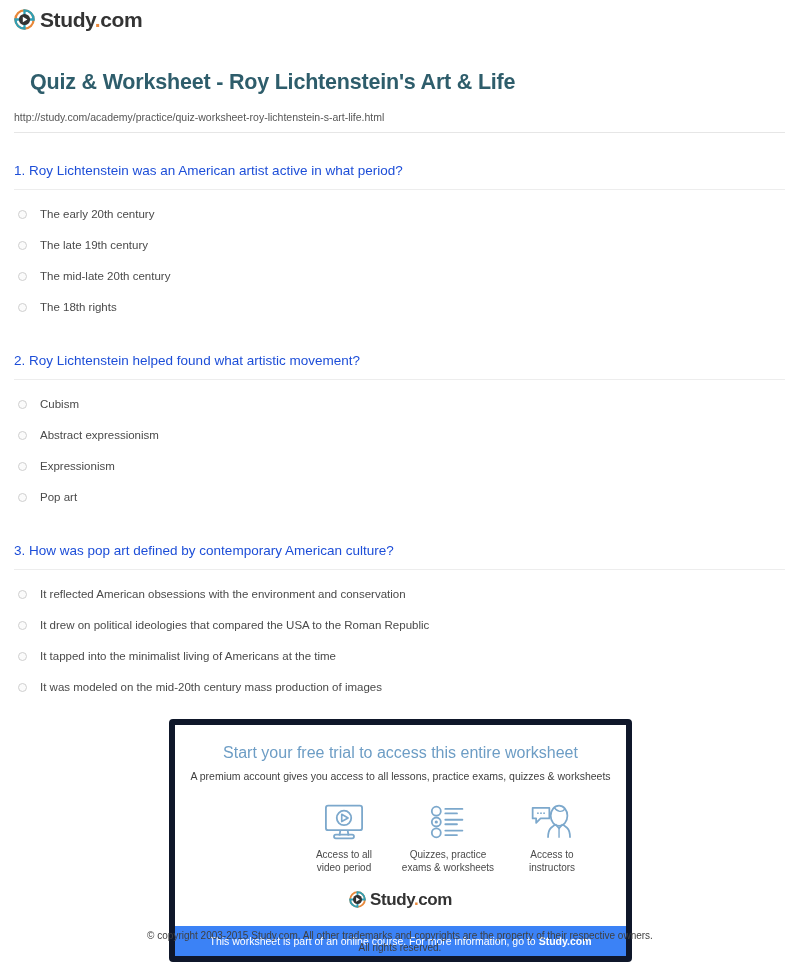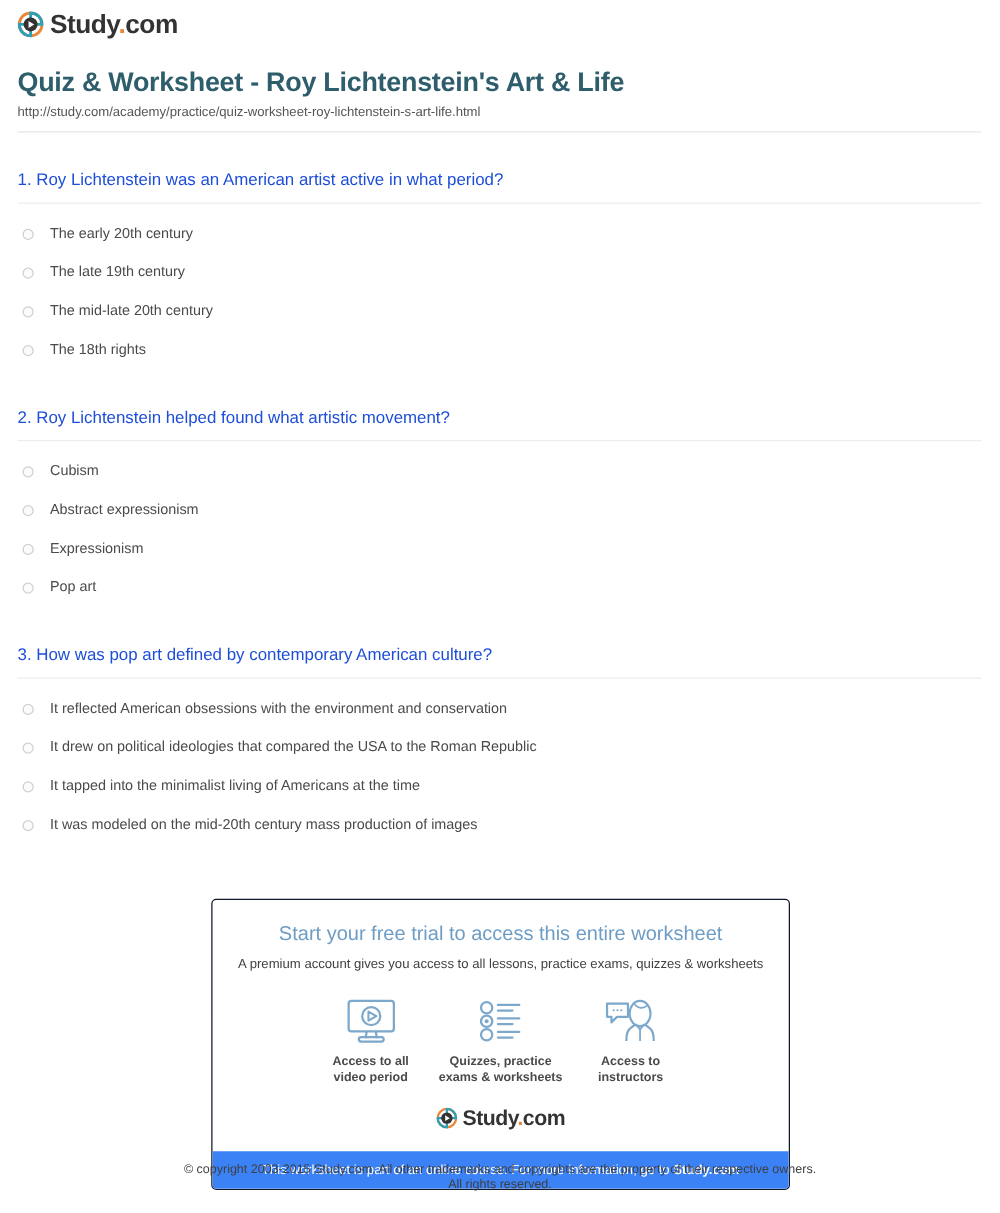--- a/index.html
+++ b/index.html
@@ -43,21 +43,21 @@
   }
   .brand-text .dot { color: #e8883a; }
 
   
   .title-wrap { padding: 23px 14px 0 14px; }
   .page-title {
     font-size: 21.5px;
     font-weight: bold;
     color: #2e5d6b;
     letter-spacing: -0.2px;
-    margin: 0;
+    margin: 16px;
     line-height: 26px;
   }
   .page-url {
     font-size: 10.5px;
     color: #555555;
     margin-top: 5px;
     line-height: 13px;
   }
   .rule-top {
     margin: 8px 0 0 0;
@@ -103,45 +103,44 @@
     margin-left: 13px;
     line-height: 15px;
   }
 
   
   .promo {
     position: absolute;
     left: 169px;
     top: 719px;
     width: 463px;
-    border: 1px solid #0f172a;
+    border: 6px solid #0f172a;
     border-radius: 4px;
     background: #ffffff;
     box-sizing: border-box;
     overflow: hidden;
   }
   .promo-body { padding: 18px 10px 10px 10px; text-align: center; }
   .promo-title {
     font-size: 16px;
     color: #6d9dc5;
     line-height: 20px;
   }
   .promo-sub {
     font-size: 10.5px;
     color: #3f3f3f;
     margin-top: 6px;
     line-height: 14px;
   }
   .promo-features {
     display: flex;
-    justify-content: center;
+    justify-content: flex-end;
     align-items: flex-start;
     margin-top: 18px;
     padding: 0 12px;
-    font-weight: bold;
   }
   .feature {
     width: 104px;
     text-align: center;
   }
   .feature-icon {
     height: 42px;
     display: flex;
     align-items: center;
     justify-content: center;

